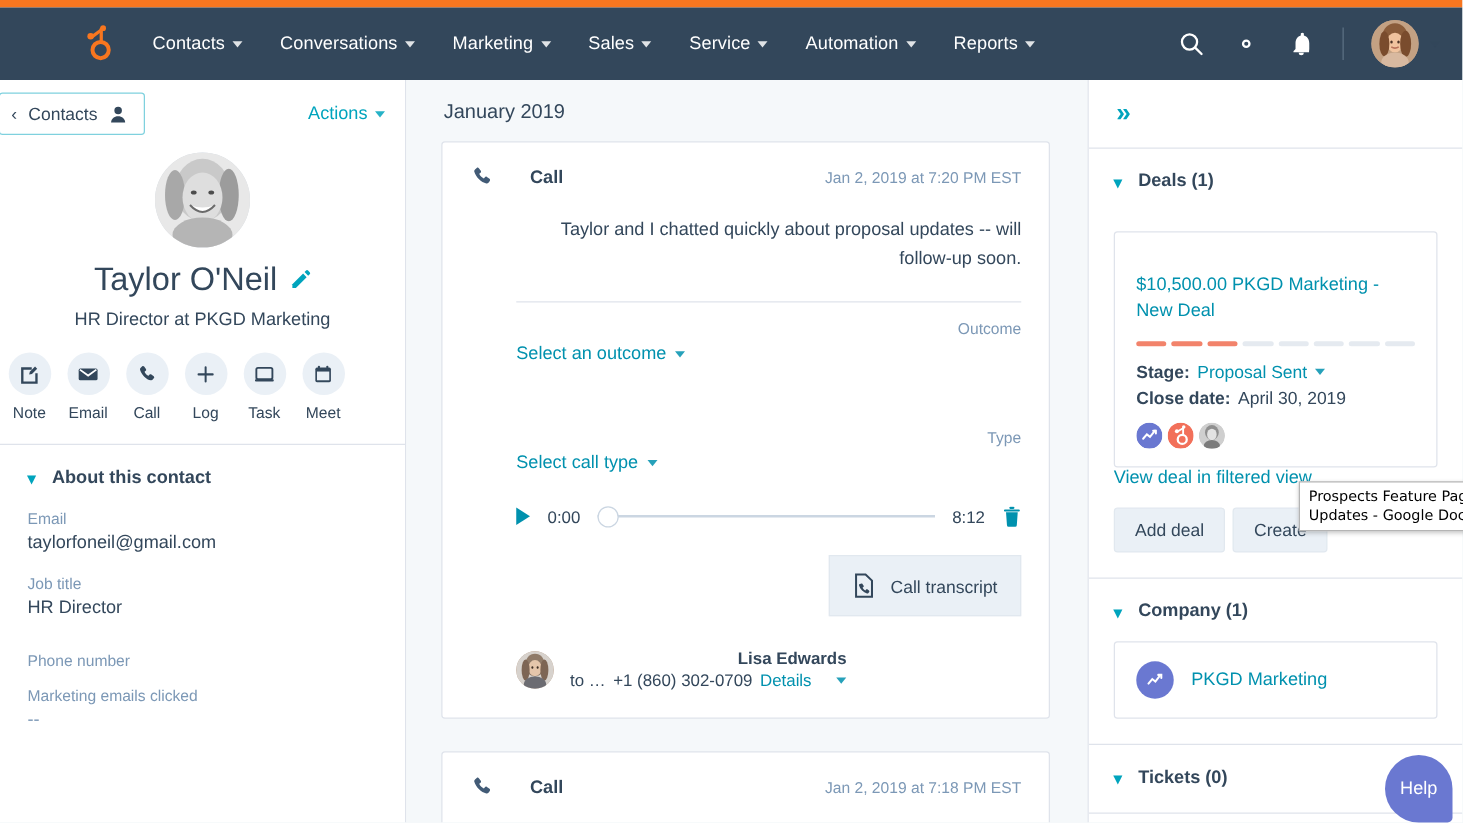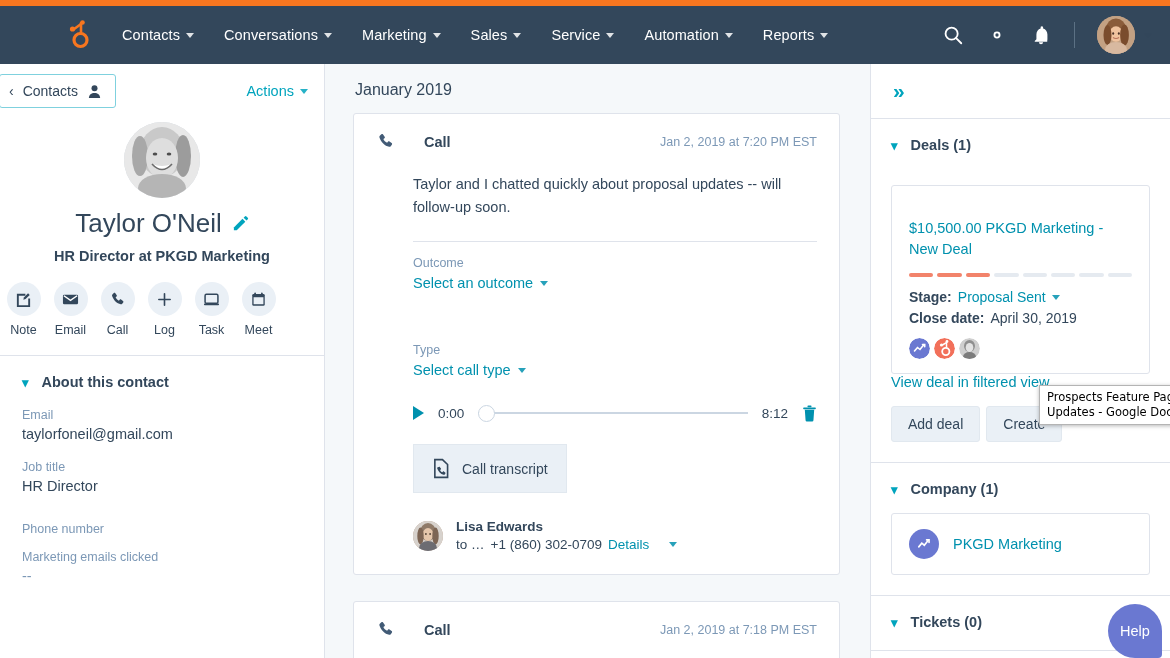--- a/index.html
+++ b/index.html
@@ -66,21 +66,21 @@
   #profile { text-align: center; padding: 14px 16px 0; }
   #profile-photo {
     width: 76px; height: 76px; border-radius: 50%; margin: 0 auto 10px;
     overflow: hidden; background: #cfd6de; position: relative;
   }
   #name-row {
     display: flex; align-items: center; justify-content: center; gap: 10px;
   }
   #contact-name { font-size: 26px; font-weight: 400; color: #33475b; }
   #edit-pencil { width: 17px; height: 17px; color: #00a4bd; cursor: pointer; }
-  #contact-sub { font-size: 14.5px; color: #33475b; margin-top: 9px; font-weight: bold; }
+  #contact-sub { font-size: 14.5px; color: #33475b; margin-top: 9px; }
 
   #quick-actions {
     display: flex; gap: 0; margin-top: 18px;
     padding-bottom: 18px;
   }
   .qa { width: 47px; text-align: center; cursor: pointer; }
   .qa-circle {
     width: 34px; height: 34px; border-radius: 50%; background: #eaf0f6;
     display: flex; align-items: center; justify-content: center;
     margin: 0 auto 7px; color: #33475b;
@@ -108,21 +108,21 @@
   .card {
     background: #fff; border: 1px solid #dfe3eb; border-radius: 3px;
     margin-bottom: 26px;
   }
   .card-head {
     display: flex; align-items: center; padding: 18px 22px 0 22px;
   }
   .card-head .phone-ic { width: 19px; height: 19px; color: #425b76; margin-right: 29px; }
   .card-title { font-size: 14.5px; font-weight: bold; color: #33475b; }
   .card-date { margin-left: auto; font-size: 12.5px; color: #7c98b6; }
-  .card-body { padding: 22px 22px 0 59px; }
+  .card-body { padding: 22px 22px 0 59px; text-align: right; }
   .call-note { font-size: 14.5px; line-height: 1.6; color: #33475b; max-width: 420px; }
   .divider { height: 1px; background: #dfe3eb; margin: 22px 0 0; }
   .field-row { display: flex; gap: 52px; padding-top: 14px; flex-direction: column; }
   .field { }
   .field-label { font-size: 12.5px; color: #7c98b6; margin-bottom: 5px; }
   .field-select {
     font-size: 14.5px; color: #0091ae; display: flex; align-items: center;
     gap: 7px; cursor: pointer;
   }
 

